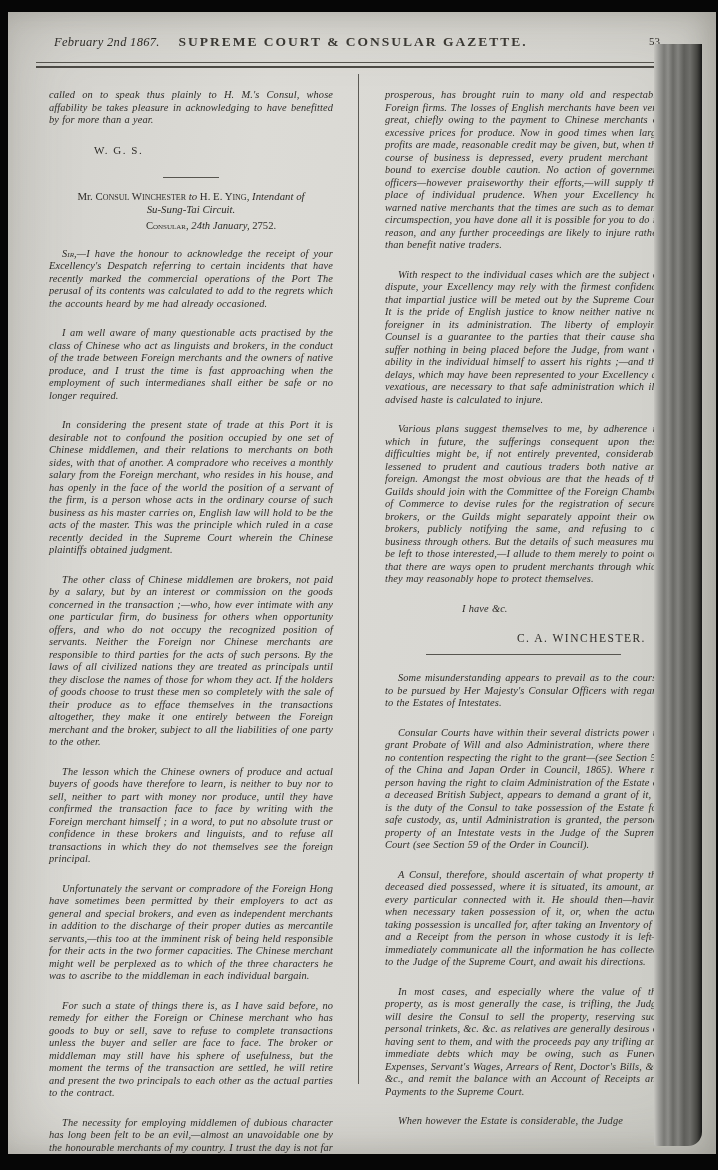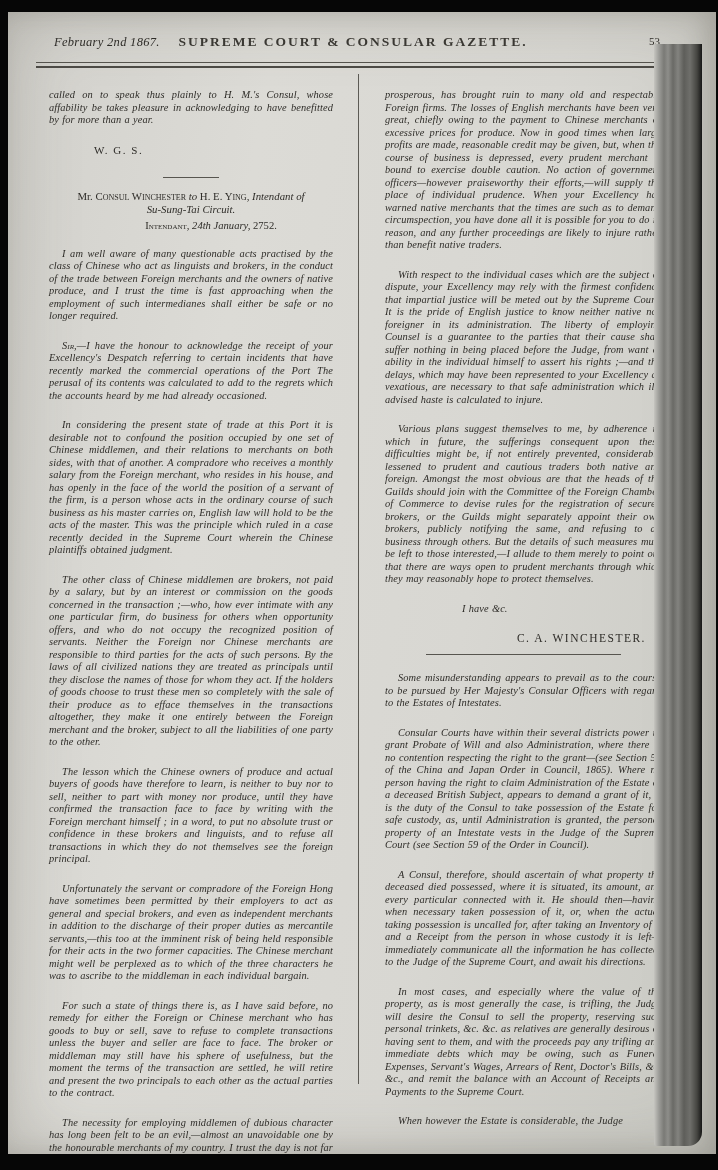--- a/index.html
+++ b/index.html
@@ -67,28 +67,28 @@
       <div class="letter-head">
         <span>Mr.</span>
         <span class="sc">Consul Winchester</span>
         <span class="it">to</span>
         <span class="sc">H. E. Ying,</span>
         <span class="it">Intendant of</span><br>
         <span class="it">Su-Sung-Tai Circuit.</span>
       </div>
 
       <div class="dateline">
-        <span class="sc">Intendant,</span>
+        <span class="sc">Consular,</span>
         <span class="it">24th January,</span>
         <span>2752.</span>
       </div>
 
+      <p><span class="sc">Sir</span><span>,—I have the honour to acknowledge the receipt of your Excellency's Despatch referring to certain incidents that have recently marked the commercial operations of the Port  The perusal of its contents was calculated to add to the regrets which the accounts heard by me had already occasioned.</span></p>
+
       <p>I am well aware of many questionable acts practised by the class of Chinese who act as linguists and brokers, in the conduct of the trade between Foreign merchants and the owners of native produce, and I trust the time is fast approaching when the employment of such intermedianes shall either be safe or no longer required.</p>
-
-      <p><span class="sc">Sir</span><span>,—I have the honour to acknowledge the receipt of your Excellency's Despatch referring to certain incidents that have recently marked the commercial operations of the Port  The perusal of its contents was calculated to add to the regrets which the accounts heard by me had already occasioned.</span></p>
       <p>In considering the present state of trade at this Port it is desirable not to confound the position occupied by one set of Chinese middlemen, and their relations to merchants on both sides, with that of another.  A compradore who receives a monthly salary from the Foreign merchant, who resides in his house, and has openly in the face of the world the position of a servant of the firm, is a person whose acts in the ordinary course of such business as his master carries on, English law will hold to be the acts of the master.  This was the principle which ruled in a case recently decided in the Supreme Court wherein the Chinese plaintiffs obtained judgment.</p>
       <p>The other class of Chinese middlemen are brokers, not paid by a salary, but by an interest or commission on the goods concerned in the transaction ;—who, how ever intimate with any one particular firm, do business for others when opportunity offers, and who do not occupy the recognized position of servants.  Neither the Foreign nor Chinese merchants are responsible to third parties for the acts of such persons.  By the laws of all civilized nations they are treated as principals until they disclose the names of those for whom they act.  If the holders of goods choose to trust these men so completely with the sale of their produce as to efface themselves in the transactions altogether, they make it one entirely between the Foreign merchant and the broker, subject to all the liabilities of one party to the other.</p>
       <p>The lesson which the Chinese owners of produce and actual buyers of goods have therefore to learn, is neither to buy nor to sell, neither to part with money nor produce, until they have confirmed the transaction face to face by writing with the Foreign merchant himself ; in a word, to put no absolute trust or confidence in these brokers and linguists, and to refuse all transactions in which they do not themselves see the foreign principal.</p>
       <p>Unfortunately the servant or compradore of the Foreign Hong have sometimes been permitted by their employers to act as general and special brokers, and even as independent merchants in addition to the discharge of their proper duties as mercantile servants,—this too at the imminent risk of being held responsible for their acts in the two former capacities.  The Chinese merchant might well be perplexed as to which of the three characters he was to ascribe to the middleman in each individual bargain.</p>
       <p>For such a state of things there is, as I have said before, no remedy for either the Foreign or Chinese merchant who has goods to buy or sell, save to refuse to complete transactions unless the buyer and seller are face to face.  The broker or middleman may still have his sphere of usefulness, but the moment the terms of the transaction are settled, he will retire and present the two principals to each other as the actual parties to the contract.</p>
       <p>The necessity for employing middlemen of dubious character has long been felt to be an evil,—almost an unavoidable one by the honourable merchants of my country.  I trust the day is not far distant when increased acquaintance with Chinese on the part of Foreigners, and English on the part of Chinese will make direct transactions easy.  Indeed I have always regretted that the Chinese merchants have not been encouraged by the government to establish themselves abroad.  In this way a thorough knowledge of universal commercial principles and customs would be acquired, and both parties would trade on an equal footing.</p>
       <p>Your Excellency is well aware that during the last two years Foreign trade with China, so far from being</p>
     </div>
 
     <div class="divider"></div>

